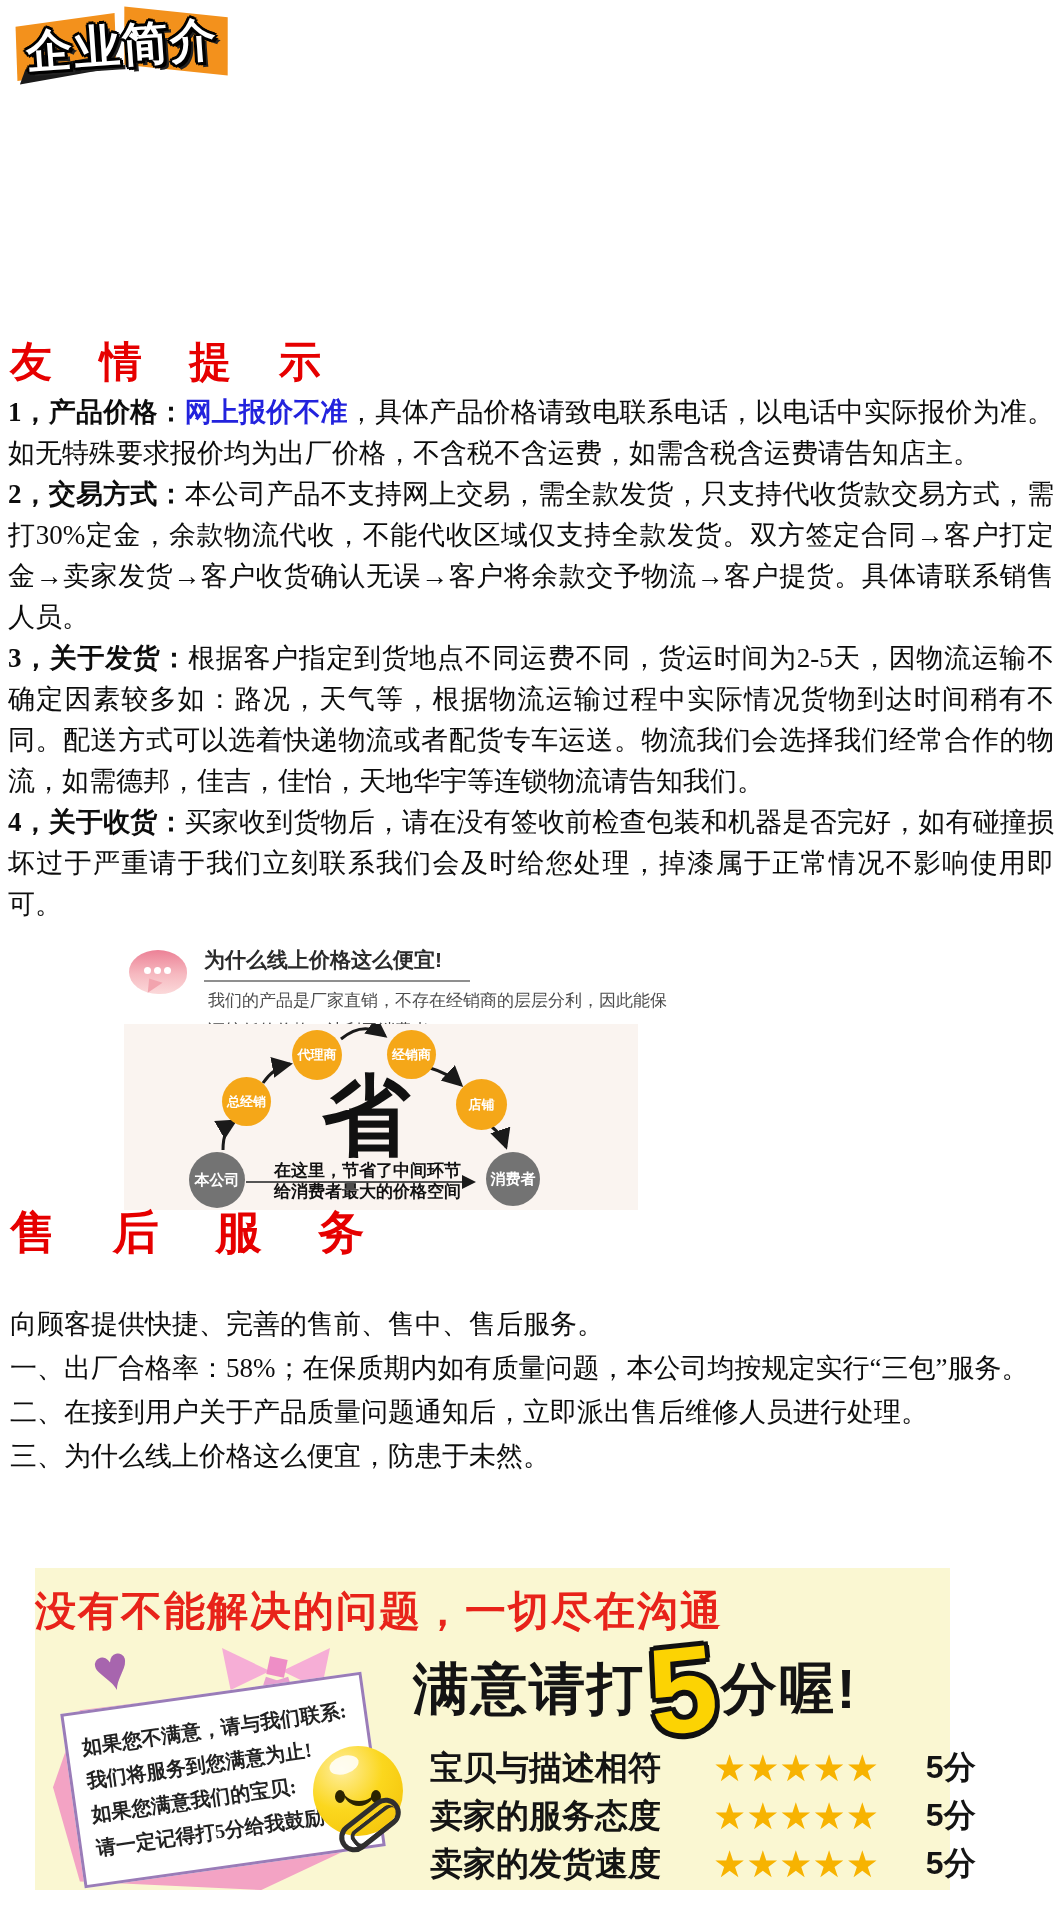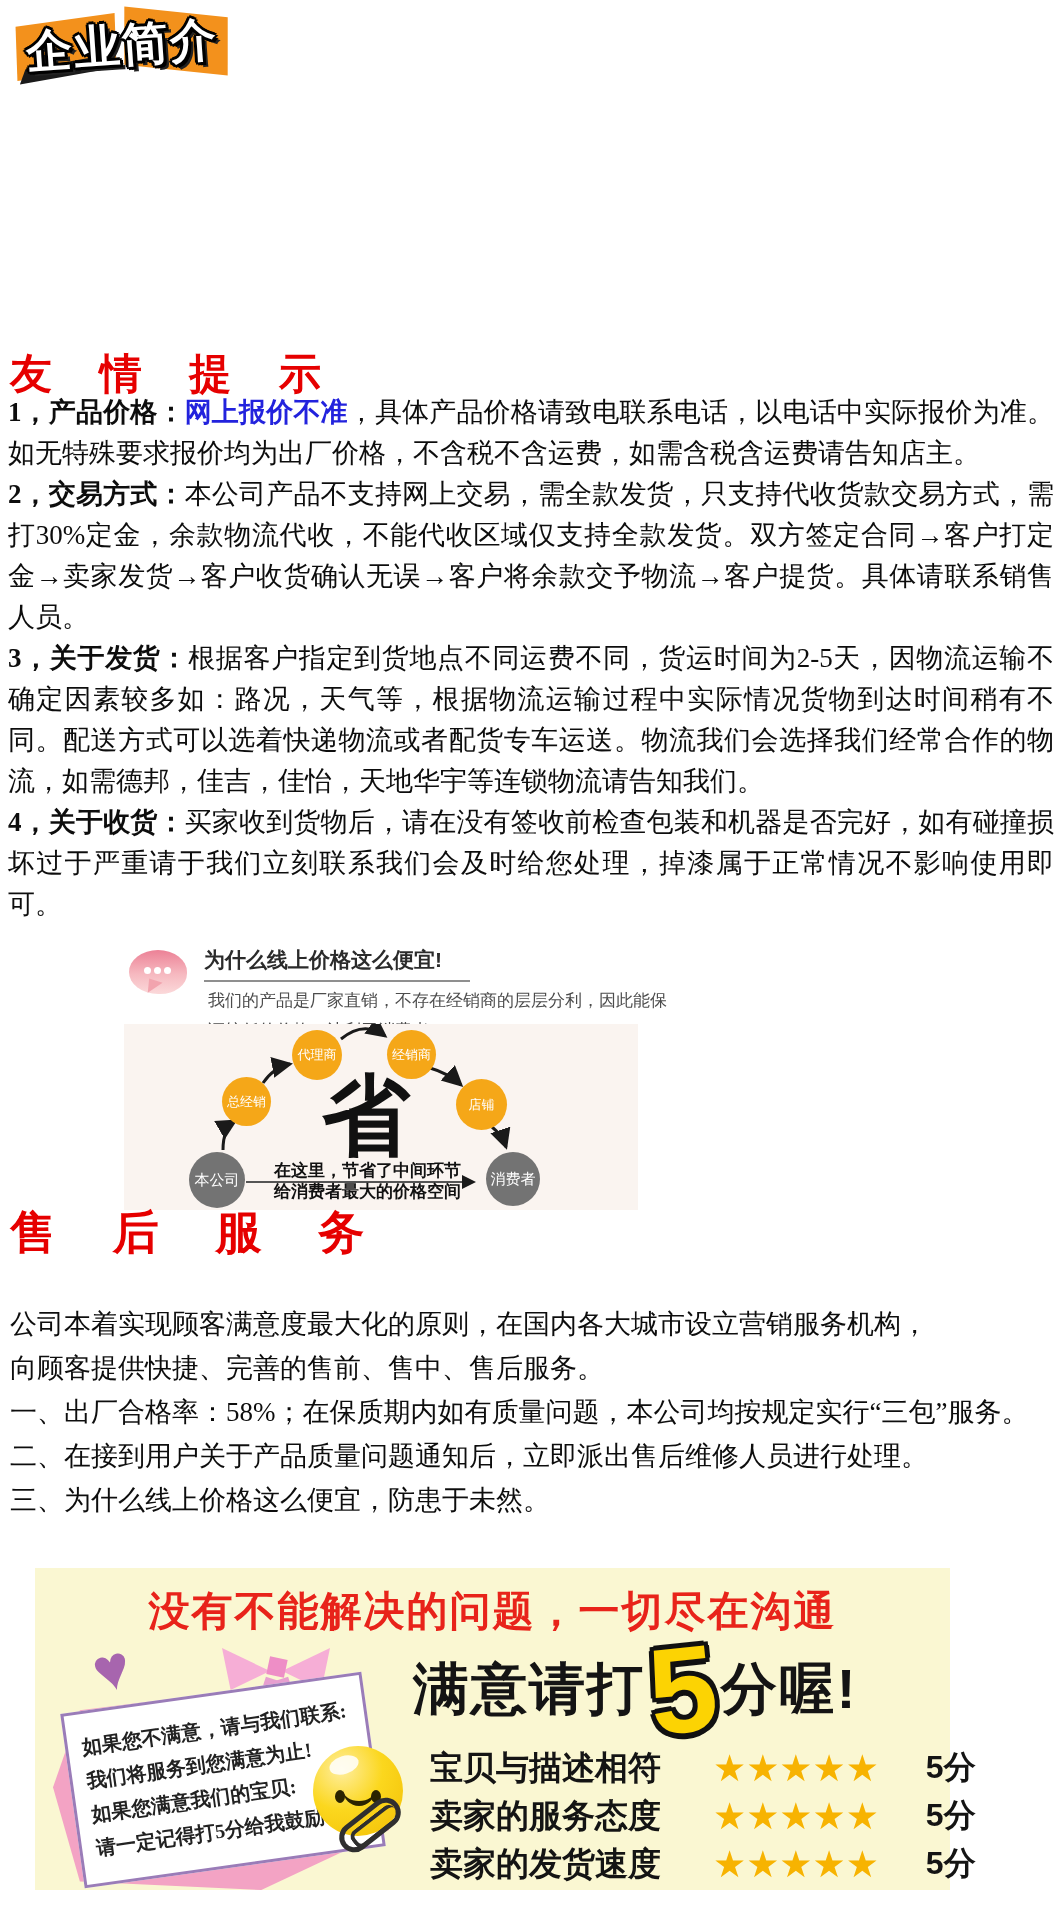--- a/index.html
+++ b/index.html
@@ -13,21 +13,21 @@
   .logo-bg.bg2 { left:112px; top:8px; width:104px; height:58px; transform:rotate(6deg) skewX(6deg); }
   .logo-shadow { position:absolute; left:10px; top:58px; width:90px; height:14px; background:#1a1a1a; transform:rotate(-10deg) skewX(-30deg); }
   .logo-text { position:absolute; left:14px; top:10px; width:220px; font-size:46px; font-weight:900; color:#fff;
     letter-spacing:2px; transform:rotate(-4deg);
     text-shadow:-2px -2px 0 #000, 2px -2px 0 #000, -2px 2px 0 #000, 3px 3px 0 #000, 0 3px 0 #000, 3px 0 0 #000, -3px 0 0 #000, 0 -3px 0 #000, 5px 5px 0 #222; }
 
   
   .intro { position:absolute; left:8px; top:62px; width:1044px; font-family:"Liberation Serif","DejaVu Serif",serif;
     font-size:28px; line-height:46px; color:#0d0d0d; text-align:justify; text-indent:76px; }
   .sec-heading { position:absolute; left:10px; color:#e60000; font-weight:900; font-family:"Liberation Sans",sans-serif; white-space:nowrap; }
-  .h-friend { top:334px; font-size:42px; letter-spacing:18px;margin-top:12px; }
+  .h-friend { top:334px; font-size:42px; letter-spacing:18px; }
   .h-sales  { top:1202px; font-size:46px; letter-spacing:22px; }
 
   .notice { position:absolute; left:8px; top:392px; width:1046px; font-family:"Liberation Serif","DejaVu Serif",serif;
     font-size:27px; line-height:41px; color:#0d0d0d; text-align:justify; }
   .notice p { margin:0; }
   .item-label { font-weight:bold; }
   .blue-link { color:#2222dd; font-weight:bold; }
 
   .promise { position:absolute; left:10px; top:1302px; width:1046px; font-family:"Liberation Serif","DejaVu Serif",serif;
     font-size:27px; line-height:44px; color:#0d0d0d; }
@@ -40,36 +40,36 @@
   .bubble::after { content:""; position:absolute; left:16px; bottom:-11px; width:0; height:0;
     border:11px solid transparent; border-top:14px solid #f2a4ae; border-left-width:3px; transform:rotate(18deg); }
   .bubble-dots { position:absolute; left:15px; top:17px; width:7px; height:7px; border-radius:50%; background:#fff;
     box-shadow:10px 0 0 #fff, 20px 0 0 #fff; }
   .info-title { position:absolute; left:80px; top:8px; font-size:21px; font-weight:bold; color:#2b2b2b;
     border-bottom:2px solid #8f8f8f; padding-bottom:6px; padding-right:28px; }
   .info-desc { position:absolute; left:84px; top:48px; width:468px; font-size:17px; line-height:30px; color:#4c4c4c; }
 
   .diagram { position:absolute; left:0; top:86px; width:514px; height:186px; background:#faf4f0; }
   .node { position:absolute; border-radius:50%; display:flex; align-items:center; justify-content:center;
-    color:#fff; font-weight:normal; text-align:center; }
+    color:#fff; font-weight:bold; text-align:center; }
   .node.black { background:#737373; font-size:15px; }
   .node.orange { background:#f5a718; font-size:13px; }
   .n-company  { left:65px;  top:128px; width:56px; height:56px; }
   .n-consumer { left:362px; top:128px; width:54px; height:54px;text-align:center; }
   .n-l0 { left:98px;  top:53px; width:49px; height:49px; }
   .n-l1 { left:168px; top:6px;  width:50px; height:50px; }
   .n-l2 { left:263px; top:6px;  width:49px; height:49px; }
   .n-l3 { left:332px; top:55px; width:51px; height:51px; }
   .big-save { position:absolute; left:198px; top:48px; font-size:88px; font-weight:900; color:#111; line-height:1; }
   .diag-caption { position:absolute; left:150px; top:136px; font-size:17px; font-weight:bold; color:#111; line-height:21px; white-space:nowrap; }
   .diag-arrows { position:absolute; left:0; top:0; width:514px; height:186px; }
 
   
   .banner { position:absolute; left:35px; top:1568px; width:915px; height:322px; background:#faf7d2; }
-  .banner-title { position:absolute; left:0; top:16px; width:100%; text-align:center; font-size:41px; font-weight:900;
+  .banner-title { position:absolute; left:0; top:16px; width:100%; font-size:41px; font-weight:900;
     color:#e8231a; letter-spacing:2px; white-space:nowrap; }
 
   .heart { position:absolute; left:58px; top:70px; font-size:62px; color:#a765ae; transform:rotate(-14deg); line-height:1; }
   .pink-poly { position:absolute; left:18px; top:108px; width:336px; height:214px; background:#f3a3c4;
     clip-path:polygon(8% 16%, 90% 0%, 100% 72%, 62% 100%, 8% 96%, 0% 52%); }
   .note-card { position:absolute; left:36px; top:124px; width:304px; height:176px; background:#fff;
     border:3px solid #9a7cb8; transform:rotate(-8deg); padding:16px 10px 0 14px; }
   .note-card p { font-family:"Liberation Serif","DejaVu Serif",serif; font-size:20px; font-weight:bold; color:#222;
     line-height:34px; white-space:nowrap; }
 
@@ -158,21 +158,20 @@
       <div class="big-save">省</div>
       <div class="diag-caption">
         <div>在这里，节省了中间环节</div>
         <div>给消费者最大的价格空间</div>
       </div>
     </div>
   </div>
 
   <h2 class="sec-heading h-sales">售 后 服 务</h2>
   <div class="promise">
-    <p>公司本着实现顾客满意度最大化的原则，在国内各大城市设立营销服务机构，</p>
     <p>向顾客提供快捷、完善的售前、售中、售后服务。</p>
     <p>一、出厂合格率：58%；在保质期内如有质量问题，本公司均按规定实行“三包”服务。</p>
     <p>二、在接到用户关于产品质量问题通知后，立即派出售后维修人员进行处理。</p>
     <p>三、为什么线上价格这么便宜，防患于未然。</p>
   </div>
 
   <div class="banner">
     <div class="banner-title">没有不能解决的问题，一切尽在沟通</div>
 
     <span class="heart">♥</span>

